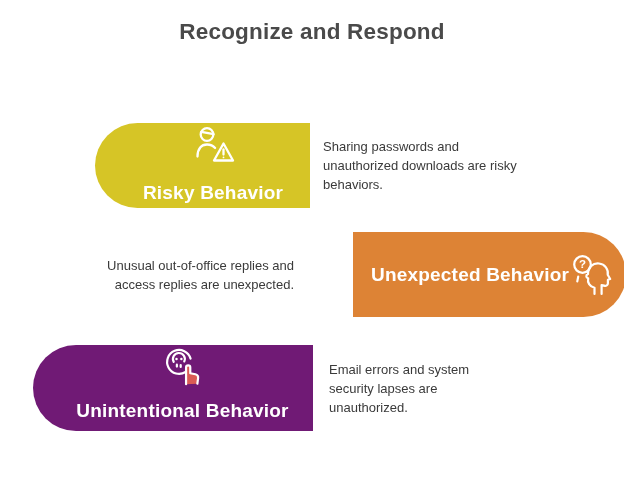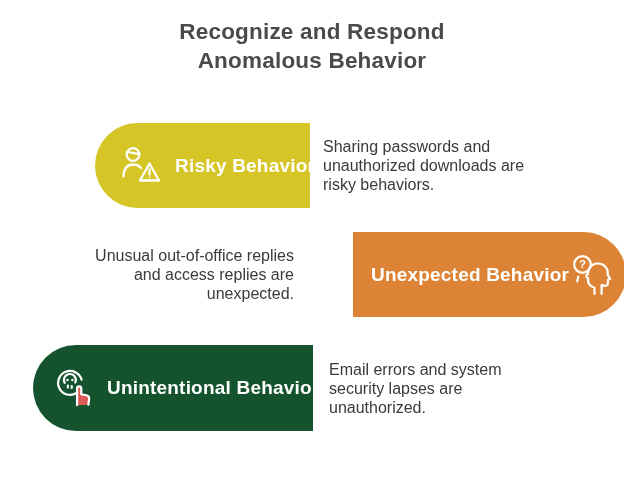--- a/index.html
+++ b/index.html
@@ -9,50 +9,49 @@
   }
   .title{
     position:absolute;left:0;top:17px;width:100%;text-align:center;
     font-size:22.5px;font-weight:bold;color:#4a4a4a;line-height:29px;
     letter-spacing:.2px;
   }
   .pill{
     position:absolute;display:flex;align-items:center;color:#ffffff;
     box-sizing:border-box;
   }
-  .pill-left{border-radius:43px 0 0 43px;}
+  .pill-left{border-radius:43px 0 0 43px;flex-direction:column;}
   .pill-right{border-radius:0 43px 43px 0;}
   .pill .label{
     font-weight:bold;font-size:19px;letter-spacing:.2px;white-space:nowrap;
   }
   .icon{flex:0 0 auto;display:block;}
   .icon svg{display:block;}
   .desc{
     position:absolute;display:flex;align-items:center;
-    font-size:16px;line-height:19px;color:#3a3a3a;box-sizing:border-box;
+    font-size:13px;line-height:19px;color:#3a3a3a;box-sizing:border-box;
   }
   .desc.right{justify-content:flex-end;text-align:right;}
 
   
   #pill-risky{left:95px;top:123px;width:215px;height:85px;padding-left:21px;gap:13px;}
   #desc-risky{left:323px;top:123px;width:205px;height:85px;}
   #pill-unexpected{left:313px;top:232px;width:273px;height:85px;padding-left:18px;padding-right:15px;margin-left:40px;}
   #pill-unexpected .icon{margin-left:auto;}
   #desc-unexpected{left:84px;top:232px;width:210px;height:85px;}
   #pill-unintentional{left:33px;top:345px;width:280px;height:86px;padding-left:19px;gap:11px;}
   #desc-unintentional{left:329px;top:345px;width:185px;height:86px;}
 </style>
 </head>
 <body>
 
 <div class="canvas">
 
   <div class="title">
     <div>Recognize and Respond</div>
-    <div>Anomalous Behavior</div>
   </div>
 
   <div class="pill pill-left" id="pill-risky" style="background-color: rgb(214, 197, 38);">
     <span class="icon">
       <svg width="46" height="46" viewBox="0 0 46 46" fill="none" stroke="#ffffff" stroke-width="2.3" stroke-linecap="round" stroke-linejoin="round">
         <circle cx="17" cy="11.5" r="6.3"></circle>
         <line x1="11.3" y1="8.9" x2="23.6" y2="11.2"></line>
         <path d="M7.5,33.5 C7.5,25.5 11.5,21.5 17,21.5 C20.4,21.5 23.2,22.8 25.1,25"></path>
         <path d="M33.5,20.5 L43,37.5 L24,37.5 Z"></path>
         <line x1="33.5" y1="26.5" x2="33.5" y2="31.5"></line>
@@ -73,21 +72,21 @@
     <span class="icon">
       <svg width="46" height="46" viewBox="0 0 46 46" fill="none" stroke="#ffffff" stroke-width="2.2" stroke-linecap="round" stroke-linejoin="round">
         <circle cx="13.5" cy="12.5" r="8.3"></circle>
         <text x="13.5" y="16.4" text-anchor="middle" stroke="none" fill="#ffffff" font-family="Liberation Sans, sans-serif" font-size="11.5" font-weight="bold">?</text>
         <line x1="9.2" y1="24.6" x2="8.3" y2="29.4"></line>
         <path d="M25.5,42 L25.5,35.8 C20.6,34.6 18.2,30.4 19.2,26.4 C16.6,25.6 16.9,22.7 19,21.9 C18.9,15.2 24,10.8 30,11.5 C36,12.2 39.6,17.2 38.7,22.8 L41.2,27 L38.9,27.8 L38.9,31.2 C38.9,33.2 37.1,34.2 35.1,33.6 L32.6,33 L32.6,42"></path>
       </svg>
     </span>
   </div>
 
-  <div class="pill pill-left" id="pill-unintentional" style="background-color: #14532d; text-align: center;">
+  <div class="pill pill-left" id="pill-unintentional" style="background-color: #701a75; text-align: center;">
     <span class="icon" style="color: rgb(218, 92, 85);">
       <svg width="44" height="44" viewBox="0 0 46 46" fill="none" stroke="#ffffff" stroke-width="2.3" stroke-linecap="round" stroke-linejoin="round">
         <path d="M25.7,28.2 A12.5,12.5 0 1 1 30.9,14.2"></path>
         <path d="M13.3,17.6 A6.2,6.2 0 1 1 24.3,17.2"></path>
         <circle cx="16.2" cy="14.6" r="1.3" fill="#ffffff" stroke="none"></circle>
         <circle cx="21.3" cy="14.6" r="1.3" fill="#ffffff" stroke="none"></circle>
         <line x1="16.6" y1="20.6" x2="16.6" y2="22.6"></line>
         <line x1="20.6" y1="21.0" x2="20.6" y2="23.0"></line>
         <path fill="currentColor" d="M26.2,41 L26.2,23.5 C26.2,22.3 27.2,21.3 28.4,21.3 C29.6,21.3 30.6,22.3 30.6,23.5 L30.6,29.5 L36,30.6 C37.8,31 39,32.7 38.8,34.5 L38,40.5"></path>
       </svg>

